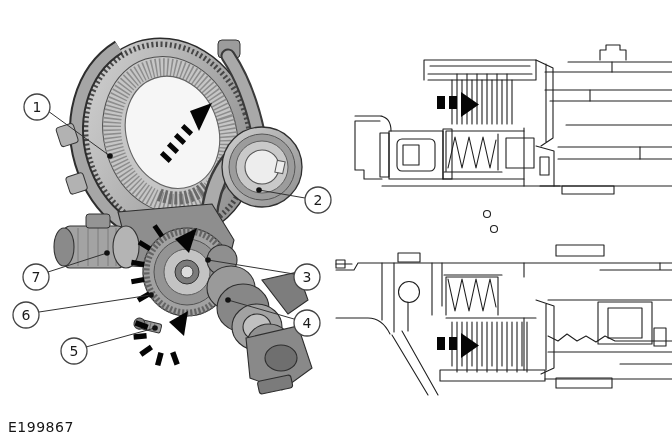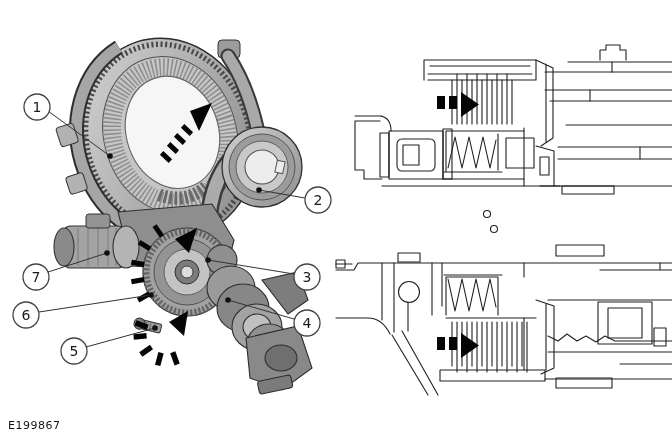--- a/index.html
+++ b/index.html
@@ -1,19 +1,19 @@
 <!DOCTYPE html>
 <html><head>
 <meta charset="utf-8">
 <style>
   html,body{margin:0;padding:0;background:#fff;}
   body{width:672px;height:442px;position:relative;overflow:hidden;
        font-family:"DejaVu Sans","Liberation Sans",sans-serif;}
   #figure-svg{position:absolute;left:0;top:0;}
-  .figure-id{position:absolute;left:8px;top:419px;font-size:11px;color:#151515;
+  .figure-id{position:absolute;left:8px;top:419px;font-size:14px;color:#151515;
              letter-spacing:0.5px;}
   .callout-num{font-size:14px;fill:#1a1a1a;}
   .sec{stroke:#202020;stroke-width:1.1;fill:none;stroke-linejoin:round;stroke-linecap:round;}
   .outl{stroke:#2e2e2e;stroke-width:1.1;}
 </style>
 </head>
 <body>
 
 <svg id="figure-svg" width="672" height="442" viewBox="0 0 672 442">
   <defs>

